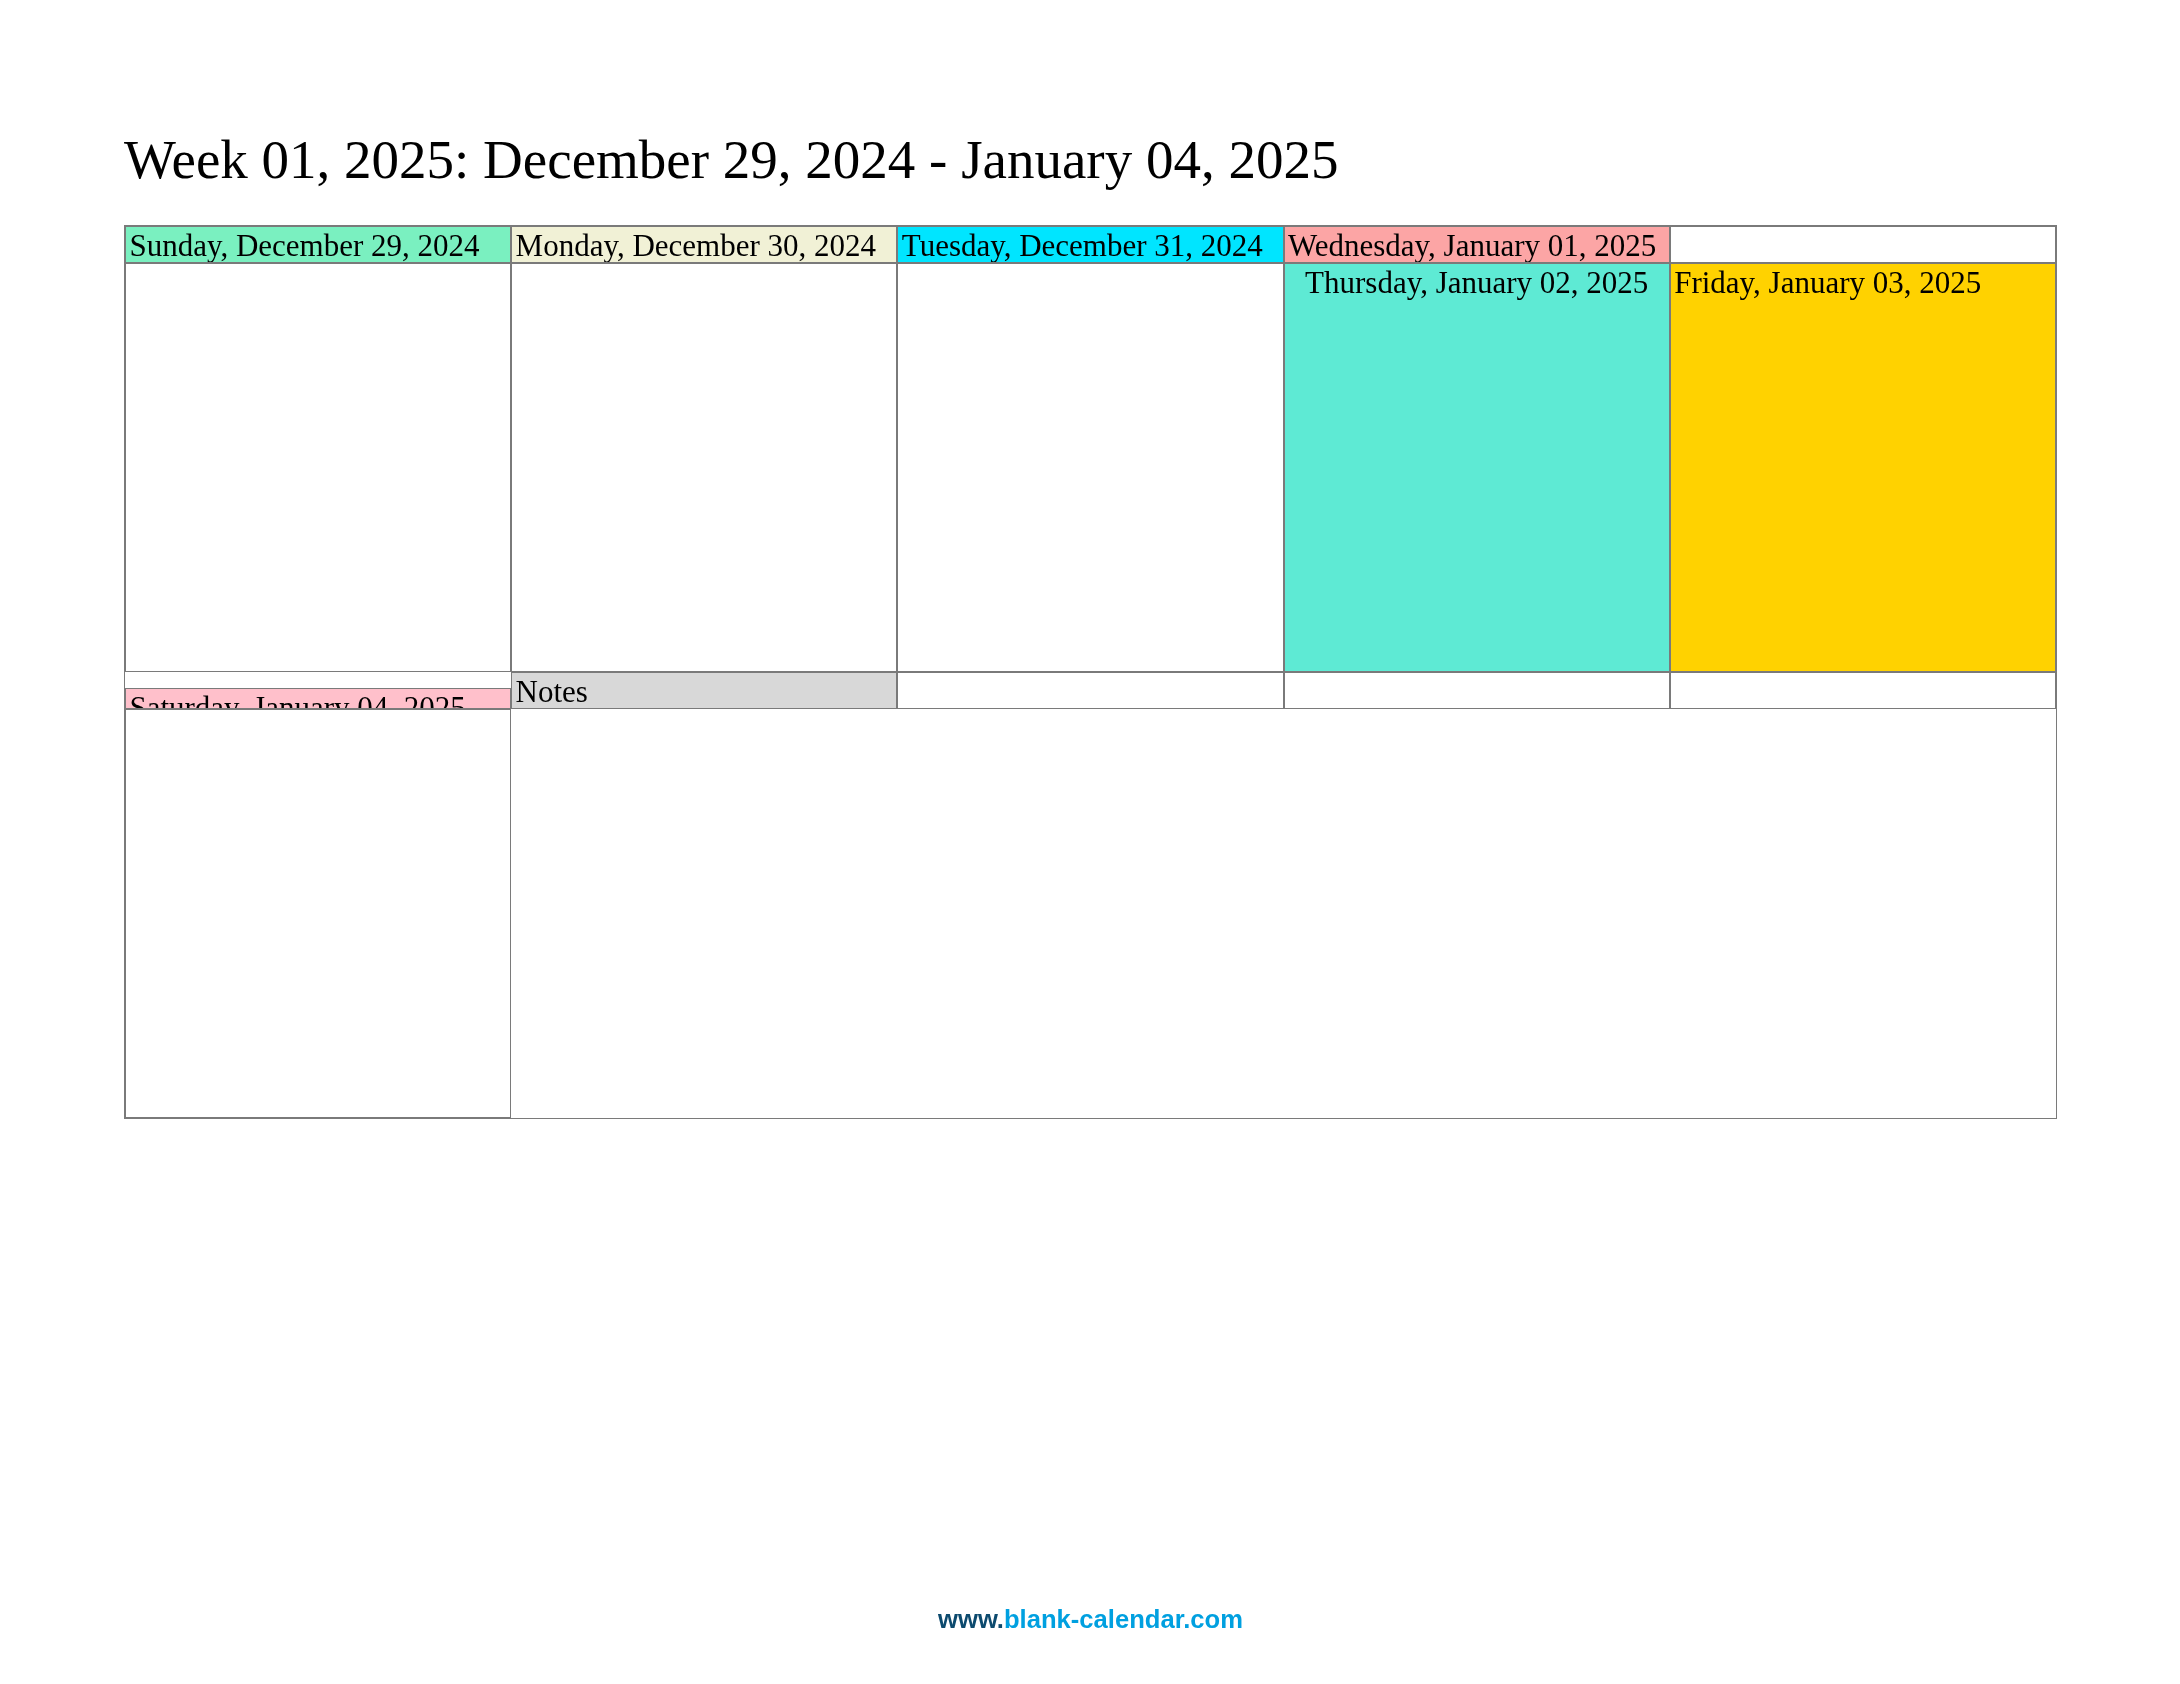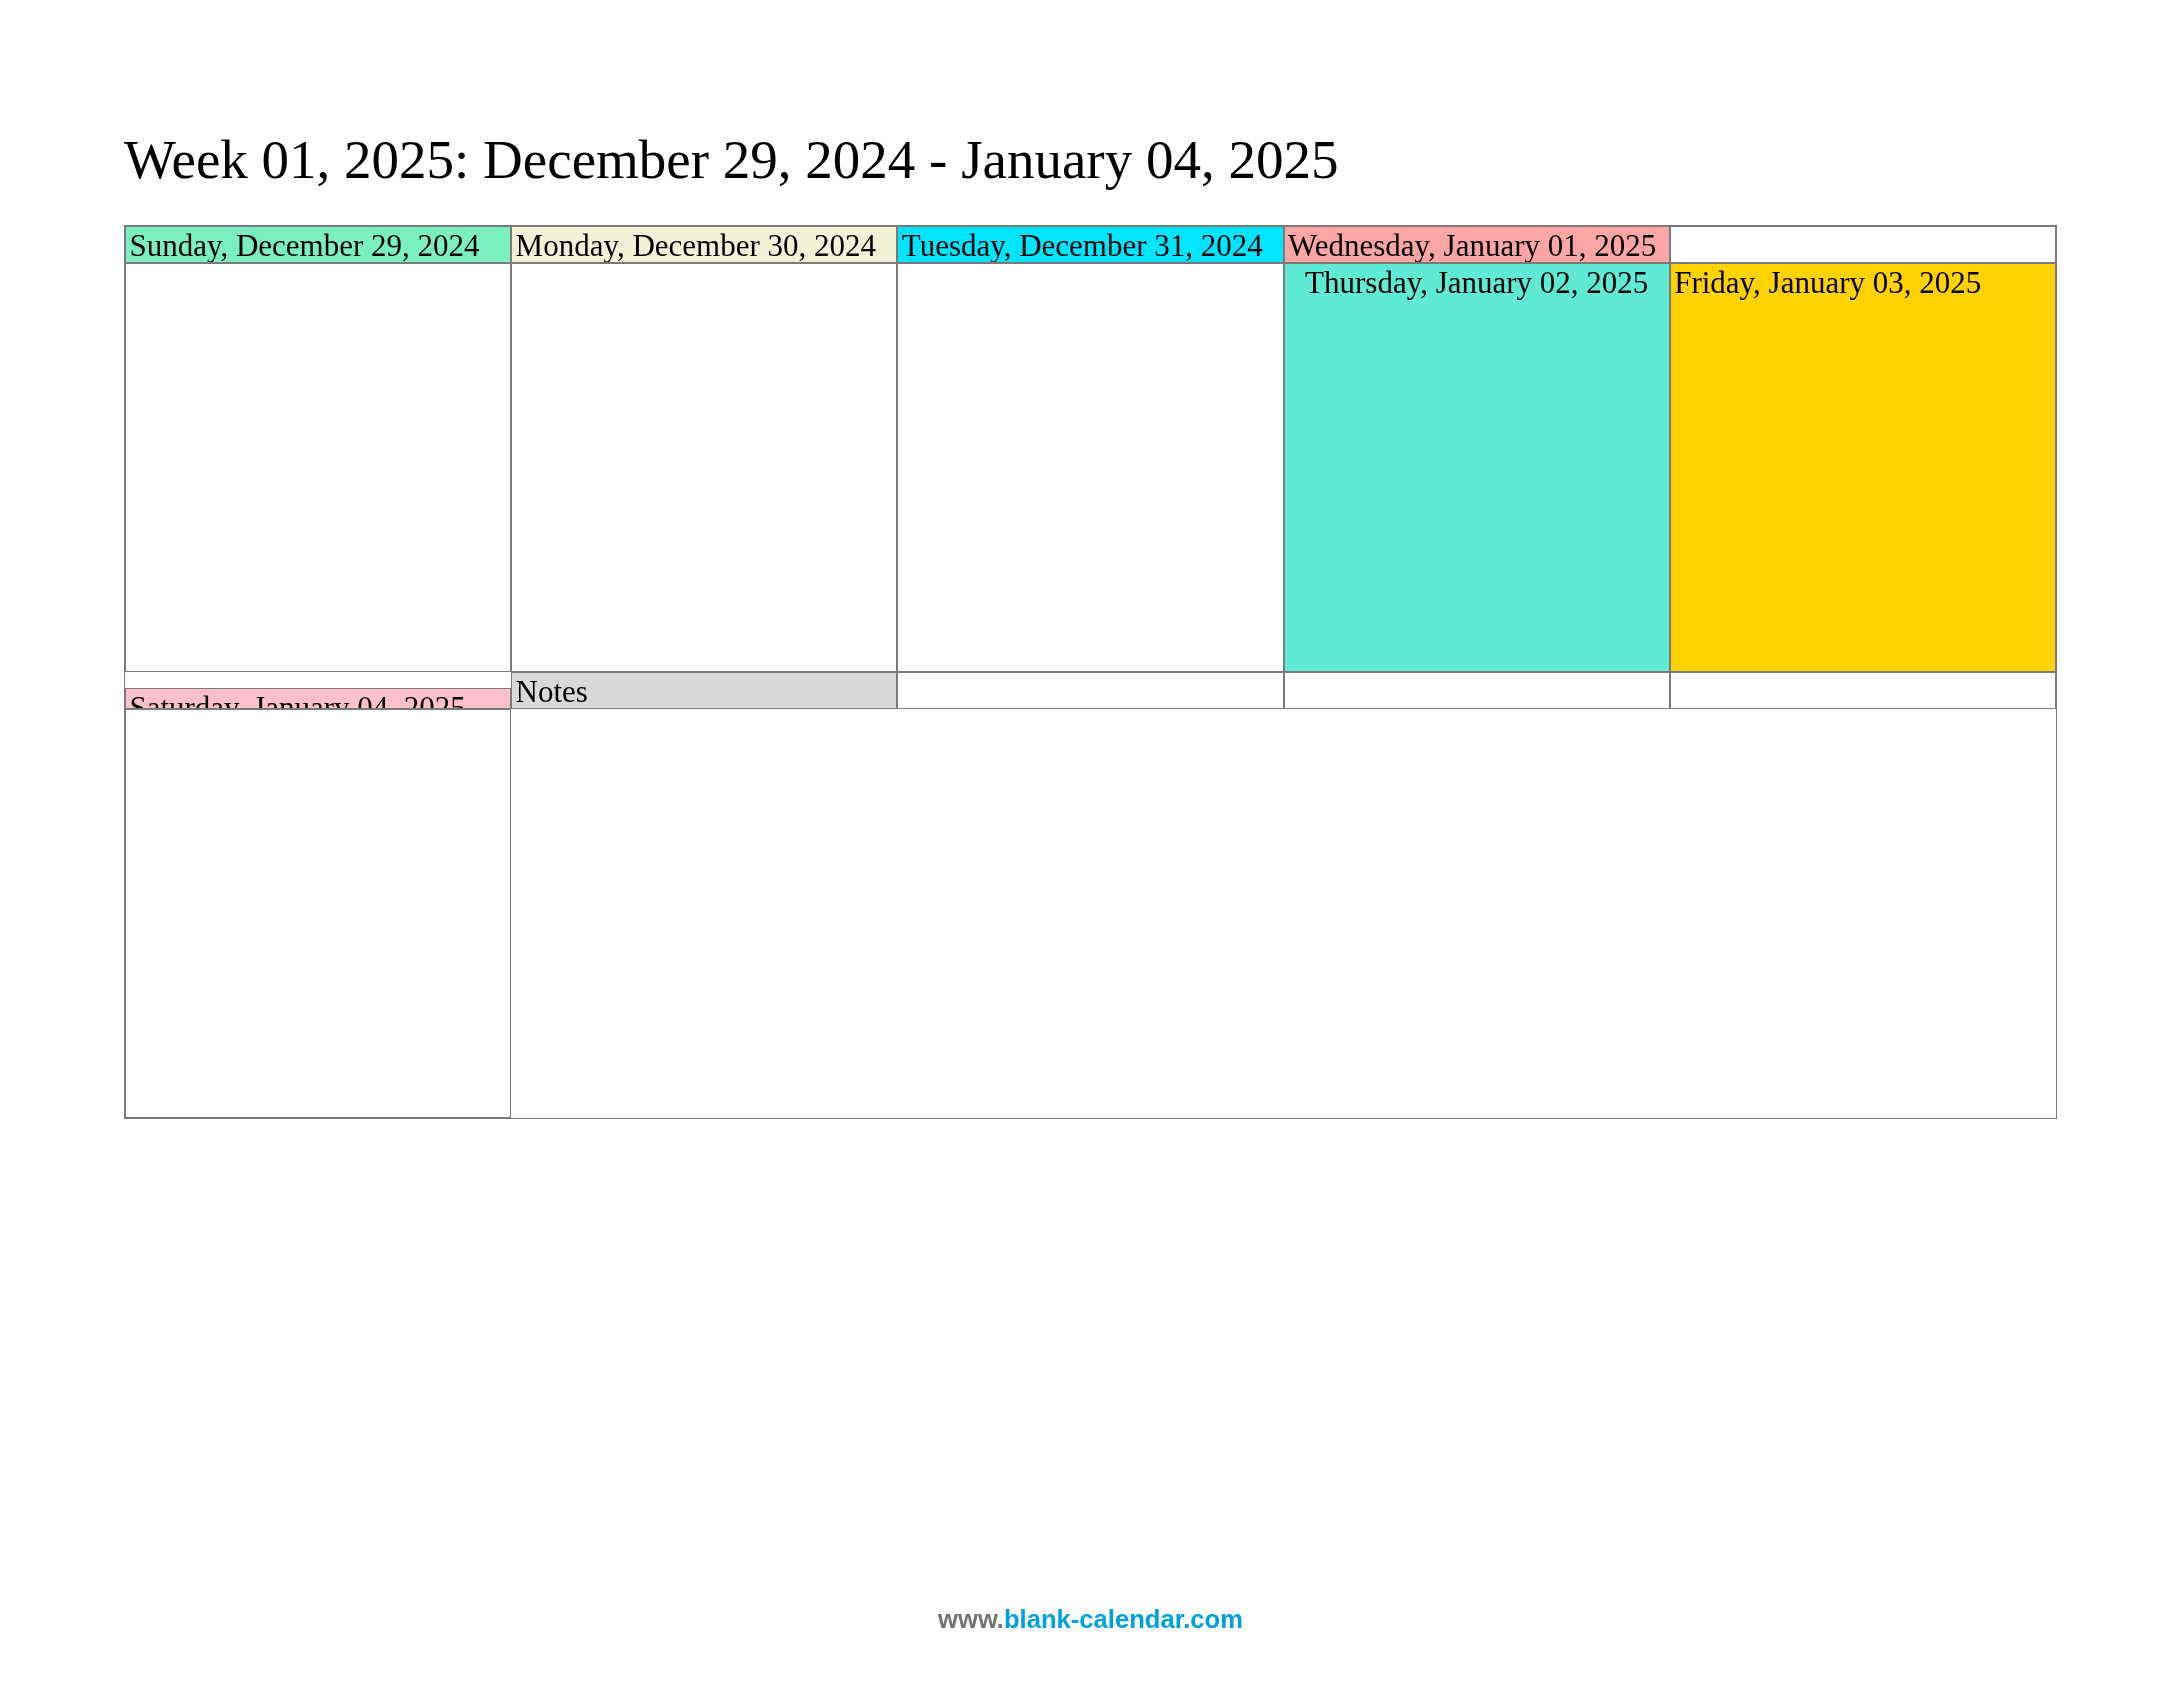--- a/index.html
+++ b/index.html
@@ -55,21 +55,21 @@
   .footer {
     position: absolute;
     left: 0;
     right: 0;
     bottom: 51px;
     text-align: center;
     font-family: Arial, Helvetica, sans-serif;
     font-size: 25.6px;
     font-weight: bold;
   }
-  .footer .p1 { color: #737373; }
+  .footer .p1 { color: #0c4a6e; }
   .footer .p2 { color: #00a0e0; }
 </style>
 </head>
 <body>
 
 <div class="page">
 
   <h1 class="title">Week 01, 2025: December 29, 2024 - January 04, 2025</h1>
 
   <div class="grid">

